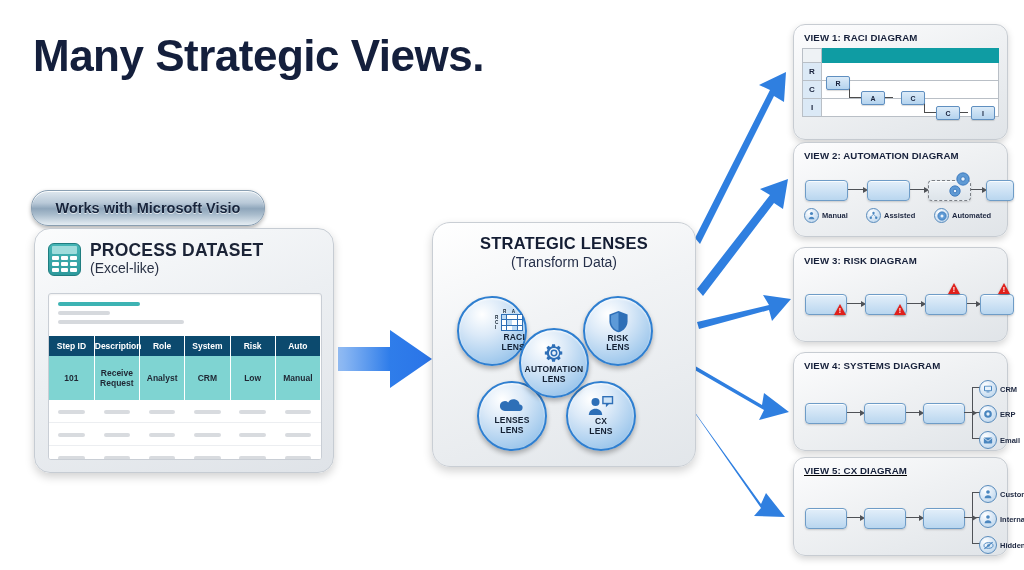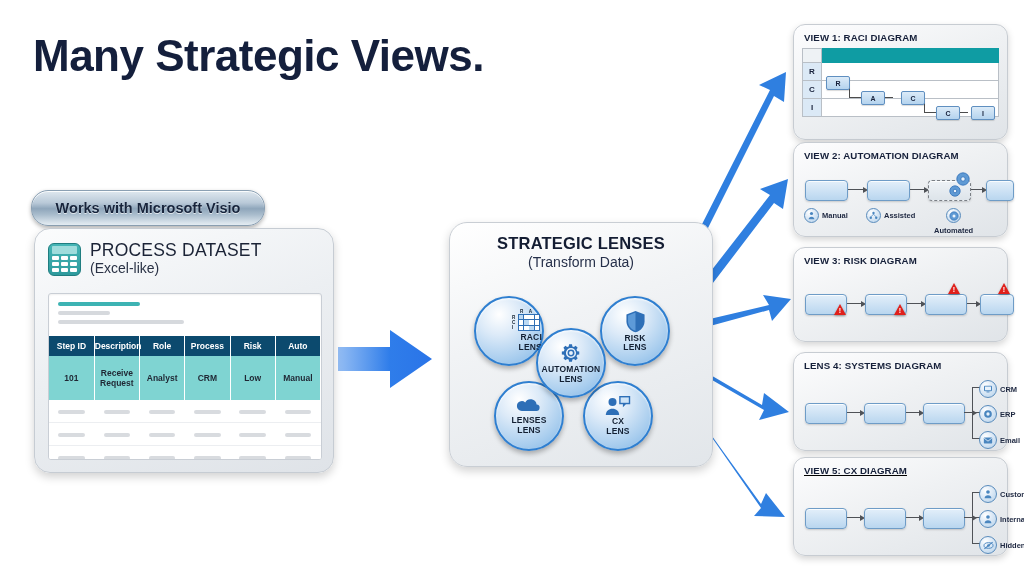--- a/index.html
+++ b/index.html
@@ -43,21 +43,21 @@
   .ds-head{display:flex;align-items:center;gap:9px;padding:12px 0 0 13px;}
   .ds-icon{
     width:33px;height:33px;border-radius:6px;flex:none;
     background:linear-gradient(180deg,#46b6b6 0%,#2e9a9d 100%);
     border:1px solid #1f7d80;
     display:grid;grid-template-columns:repeat(3,1fr);grid-template-rows:8px 1fr 1fr 1fr;
     gap:1.5px;padding:2.5px;box-sizing:border-box;
   }
   .ds-icon i{background:#ffffff;display:block;border-radius:1px;}
   .ds-icon i.hdr{background:#9fdcdc;grid-column:span 3;}
-  .ds-title{font-size:17.5px;font-weight:normal;color:#1b2336;letter-spacing:.2px;line-height:19px;}
+  .ds-title{font-size:17.5px;font-weight:bold;color:#1b2336;letter-spacing:.2px;line-height:19px;}
   .ds-sub{font-size:14px;color:#2a3245;line-height:17px;}
 
   .ds-sheet{
     position:absolute;left:13px;top:64px;width:272px;height:165px;
     background:#ffffff;border:1px solid #c9ced5;border-radius:3px;overflow:hidden;
     box-shadow:inset 0 1px 2px rgba(0,0,0,.06);
   }
   .ds-bars{padding:8px 9px 6px 9px;}
   .ds-bars div{height:4px;border-radius:2px;margin-bottom:5px;}
   .bar-teal{background:#3db3b3;width:82px;}
@@ -81,21 +81,20 @@
   
   .big-arrow{position:absolute;left:338px;top:322px;}
 
   
   .lens-panel{
     position:absolute;left:432px;top:222px;width:262px;height:243px;
     border-radius:18px;
     background:linear-gradient(160deg,#ffffff 0%,#f1f3f5 40%,#e2e6ea 100%);
     border:1px solid #c9ced4;
     box-shadow:0 4px 10px rgba(0,0,0,.18);
-    margin-left:17px;
   }
   .lp-title{text-align:center;font-size:16.5px;font-weight:bold;color:#141d33;margin-top:11px;letter-spacing:.2px;}
   .lp-sub{text-align:center;font-size:14px;color:#26304a;margin-top:1px;}
 
   .lens{
     position:absolute;border-radius:50%;
     background:radial-gradient(circle at 35% 25%,#ffffff 0%,#dceaf8 32%,#a8cdee 70%,#7db3e4 100%);
     border:2.5px solid #2f7fd0;
     box-shadow:0 3px 5px rgba(0,0,0,.28), inset 0 1px 2px rgba(255,255,255,.9);
     display:flex;flex-direction:column;align-items:center;justify-content:center;
@@ -224,21 +223,21 @@
         <div class="bar-teal"></div>
           <div class="bar-g1"></div>
           <div class="bar-g2"></div>
       </div>
       <table class="ds-table">
         <thead>
           <tr>
             <th>Step ID</th>
             <th>Description</th>
             <th>Role</th>
-            <th>Process</th>
+            <th>System</th>
             <th>Risk</th>
             <th>Auto</th>
           </tr>
         </thead>
         <tbody>
           <tr class="row-hl">
             <td>101</td>
             <td>Receive Request</td>
             <td>Analyst</td>
             <td>CRM</td>
@@ -445,21 +444,21 @@
         <span class="cicon">
           <svg width="9" height="9" viewBox="0 0 12 12">
               <circle cx="6" cy="2.6" r="1.6" fill="#4a86bf"></circle>
               <circle cx="2.4" cy="9" r="1.6" fill="#4a86bf"></circle>
               <circle cx="9.6" cy="9" r="1.6" fill="#4a86bf"></circle>
               <path d="M6 4.2L2.7 7.7M6 4.2l3.3 3.5" stroke="#4a86bf" stroke-width="1" fill="none"></path>
             </svg>
         </span>
         <span class="lg-txt">Assisted</span>
       </div>
-      <div class="legend-row" style="left:132px;top:42px;flex-direction:column;">
+      <div class="legend-row" style="left:132px;top:42px;">
         <span class="cicon">
           <svg width="10" height="10" viewBox="0 0 12 12">
               <circle cx="6" cy="6" r="5" fill="#5f9ad4" stroke="#2f6fb7" stroke-width=".8"></circle>
               <circle cx="6" cy="6" r="1.8" fill="#eaf3fb"></circle>
             </svg>
         </span>
         <span class="lg-txt">Automated</span>
       </div>
     </div>
   </div>
@@ -484,21 +483,21 @@
       <div class="warn" style="left:146px;top:12px;">
           <b>!</b>
         </div>
       <div class="warn" style="left:196px;top:12px;">
           <b>!</b>
         </div>
     </div>
   </div>
 
   <div class="view-card" id="vc4" style="top:352px;height:97px;">
-    <div class="vc-title">LENS 4: SYSTEMS DIAGRAM</div>
+    <div class="vc-title">VIEW 4: SYSTEMS DIAGRAM</div>
     <div class="vc-body" style="height:66px;">
       <div class="pnode" style="left:3px;top:27px;width:40px;"></div>
       <div class="conn" style="left:45px;top:36px;width:14px;"></div>
       <div class="pnode" style="left:62px;top:27px;width:40px;"></div>
       <div class="conn" style="left:104px;top:36px;width:14px;"></div>
       <div class="pnode" style="left:121px;top:27px;width:40px;"></div>
 
       <div class="conn" style="left:162px;top:36px;width:9px;background:#4f5257;"></div>
       <div class="tree" style="left:170px;top:11px;height:52px;"></div>
       <div class="twig" style="left:170px;top:11px;width:8px;"></div>

